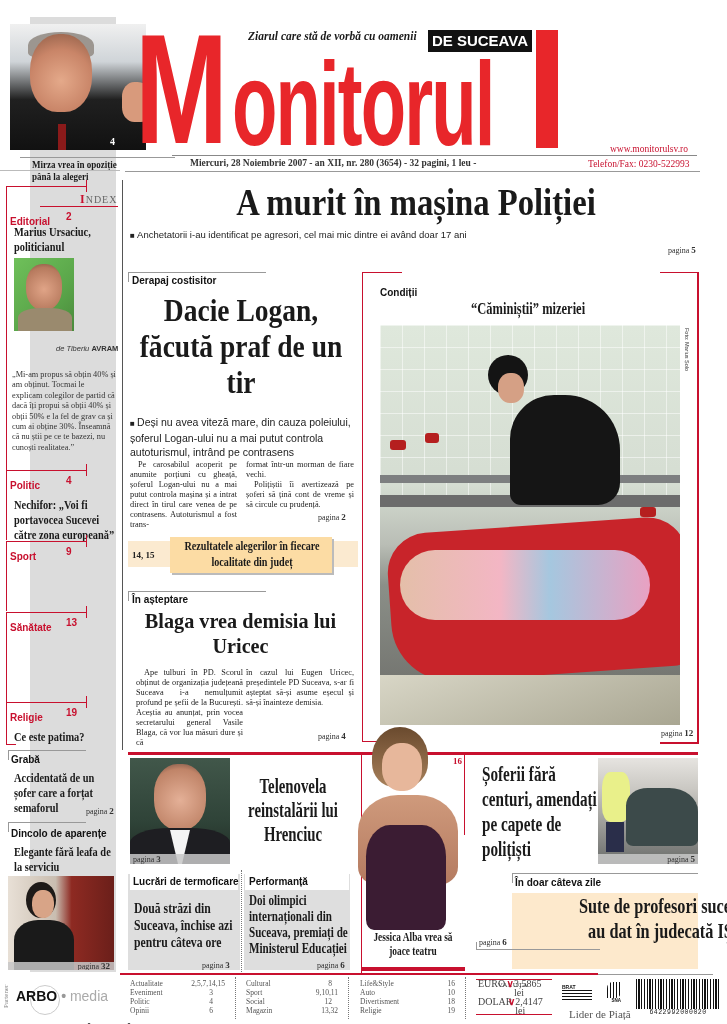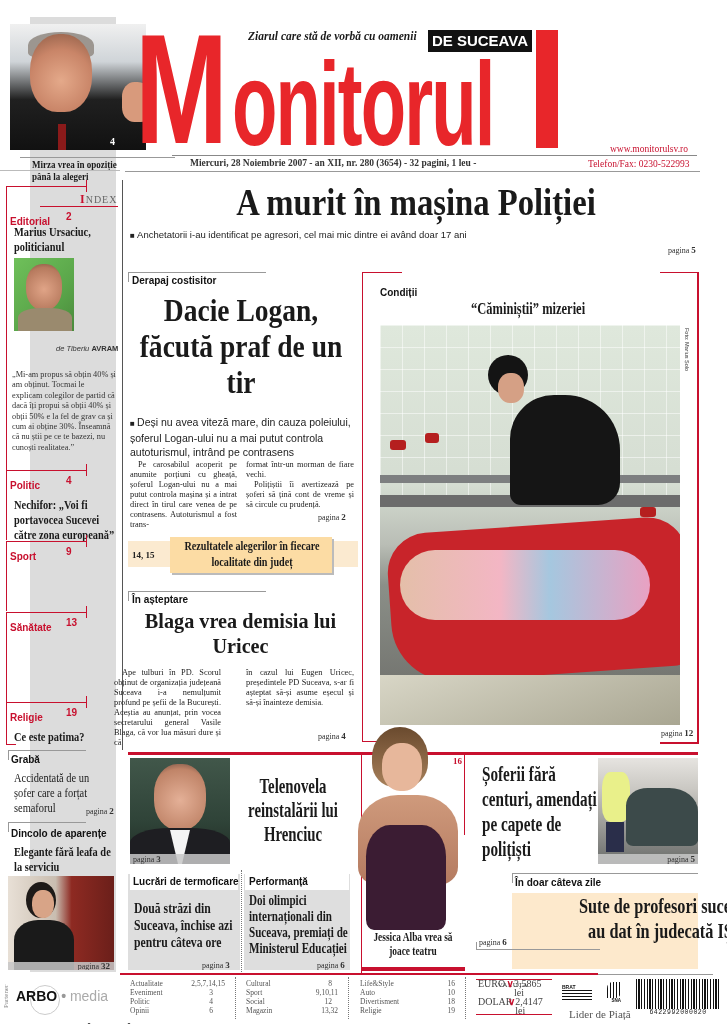--- a/index.html
+++ b/index.html
@@ -144,21 +144,21 @@
   <div style="padding-left:8px;font-weight:bold;font-size:13px;line-height:15px;margin-top:4px;">
     <span class="narrow" style="transform:scaleX(0.8);white-space:normal;width:130px;">Ce este patima?</span>
   </div>
 </div>
 <div class="abs red-bracket-v" style="left:6px;top:702px;height:42px;"></div>
 <div class="abs red-bracket-h" style="left:6px;top:744px;width:10px;"></div>
 
 <div class="abs hr" style="left:8px;top:750px;width:78px;background:#999;"></div>
 <div class="abs" style="left:8px;top:750px;width:1px;height:10px;background:#999;"></div>
 <div class="abs kicker" style="left:11px;top:754px;">Grabă</div>
-<div class="abs" style="left:14px;top:770px;width:110px;font-weight:normal;font-size:13px;line-height:15px;">
+<div class="abs" style="left:14px;top:770px;width:110px;font-weight:bold;font-size:13px;line-height:15px;">
   <span class="narrow" style="transform:scaleX(0.8);white-space:normal;width:110px;">Accidentată de un șofer care a forțat semaforul</span>
 </div>
 <div class="abs pagina" style="left:86px;top:806px;">
   <span>pagina</span> <b>2</b>
 </div>
 
 <div class="abs hr" style="left:8px;top:822px;width:78px;background:#999;"></div>
 <div class="abs" style="left:8px;top:822px;width:1px;height:10px;background:#999;"></div>
 <div class="abs kicker" style="left:11px;top:828px;">Dincolo de aparențe</div>
 <div class="abs" style="left:14px;top:844px;width:110px;font-weight:bold;font-size:13px;line-height:15px;">
@@ -217,21 +217,21 @@
 <div class="abs" style="left:172px;top:538px;width:160px;text-align:center;font-weight:bold;font-size:13px;line-height:16px;">
   <span class="narrow-c" style="transform:scaleX(0.78);white-space:normal;width:200px;margin-left:-20px;">Rezultatele alegerilor în fiecare localitate din județ</span>
 </div>
 
 <div class="abs hr" style="left:128px;top:591px;width:138px;background:#999;"></div>
 <div class="abs" style="left:128px;top:591px;width:1px;height:10px;background:#999;"></div>
 <div class="abs kicker" style="left:132px;top:594px;">În așteptare</div>
 <div class="abs" style="left:128px;top:608px;width:225px;text-align:center;">
   <div style="font-weight:bold;font-size:22px;line-height:25px;display:inline-block;transform:scaleX(0.92);transform-origin:center top;width:245px;margin-left:-10px;">Blaga vrea demisia lui Uricec</div>
 </div>
-<div class="abs body-text" style="left:114px;top:668px;width:107px;text-indent:8px;">Ape tulburi în PD. Scorul obținut de organizația județeană Suceava i-a nemulțumit profund pe șefii de la București. Aceștia au anunțat, prin vocea secretarului general Vasile Blaga, că vor lua măsuri dure și că</div>
+<div class="abs body-text" style="left:136px;top:668px;width:107px;text-indent:8px;">Ape tulburi în PD. Scorul obținut de organizația județeană Suceava i-a nemulțumit profund pe șefii de la București. Aceștia au anunțat, prin vocea secretarului general Vasile Blaga, că vor lua măsuri dure și că</div>
 <div class="abs body-text" style="left:246px;top:668px;width:108px;">în cazul lui Eugen Uricec, președintele PD Suceava, s-ar fi așteptat să-și asume eșecul și să-și înainteze demisia.</div>
 <div class="abs pagina" style="left:318px;top:731px;">
   <span>pagina</span> <b>4</b>
 </div>
 
 <div class="abs" style="left:362px;top:272px;width:1px;height:470px;background:#c8102e;"></div>
 <div class="abs" style="left:362px;top:272px;width:40px;height:1px;background:#c8102e;"></div>
 <div class="abs" style="left:660px;top:272px;width:37px;height:1px;background:#c8102e;"></div>
 <div class="abs" style="left:697px;top:272px;width:2px;height:472px;background:#c8102e;"></div>
 <div class="abs" style="left:362px;top:741px;width:20px;height:1px;background:#c8102e;"></div>

